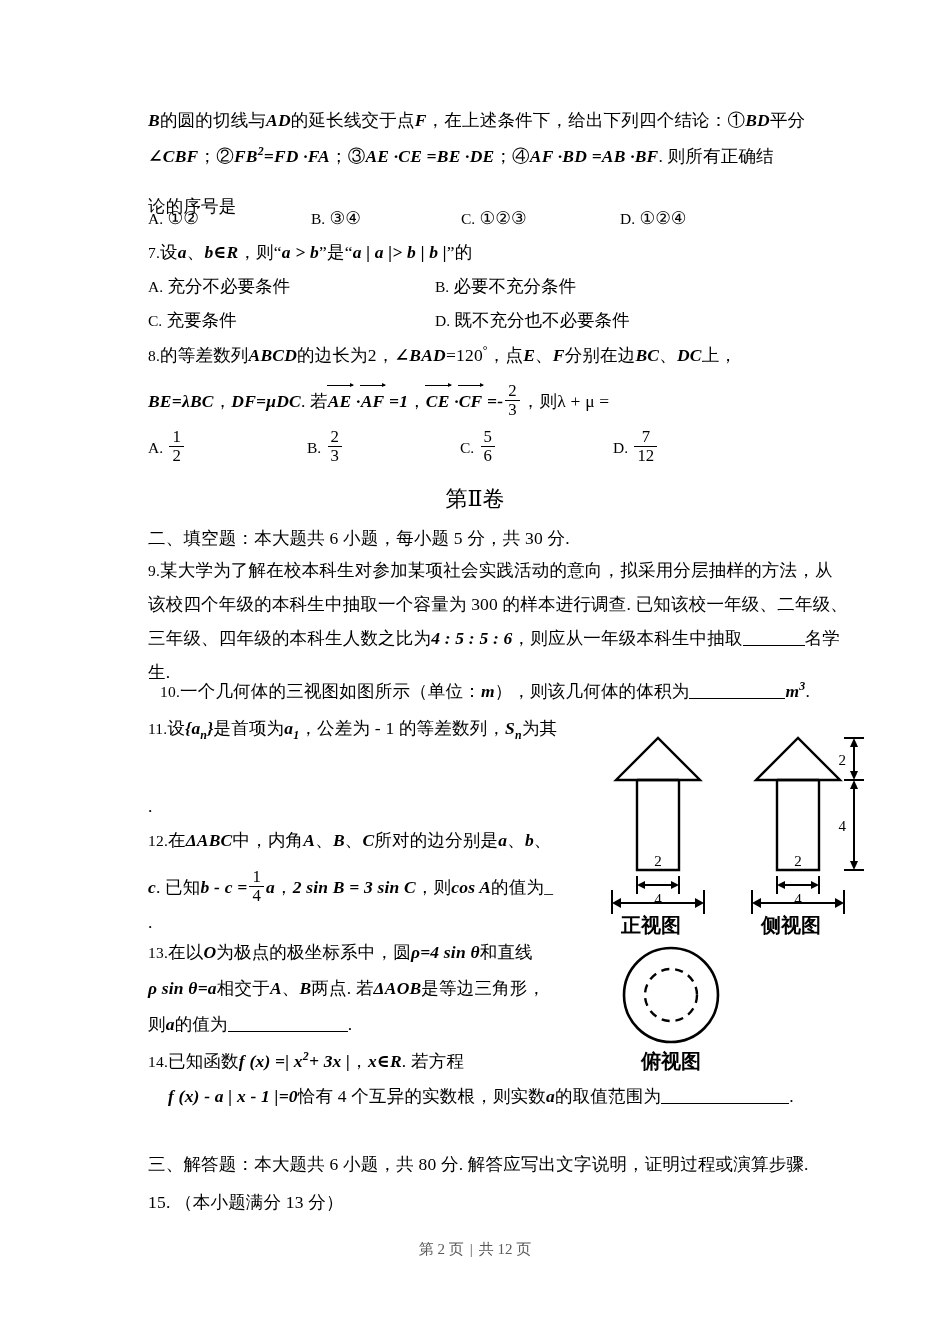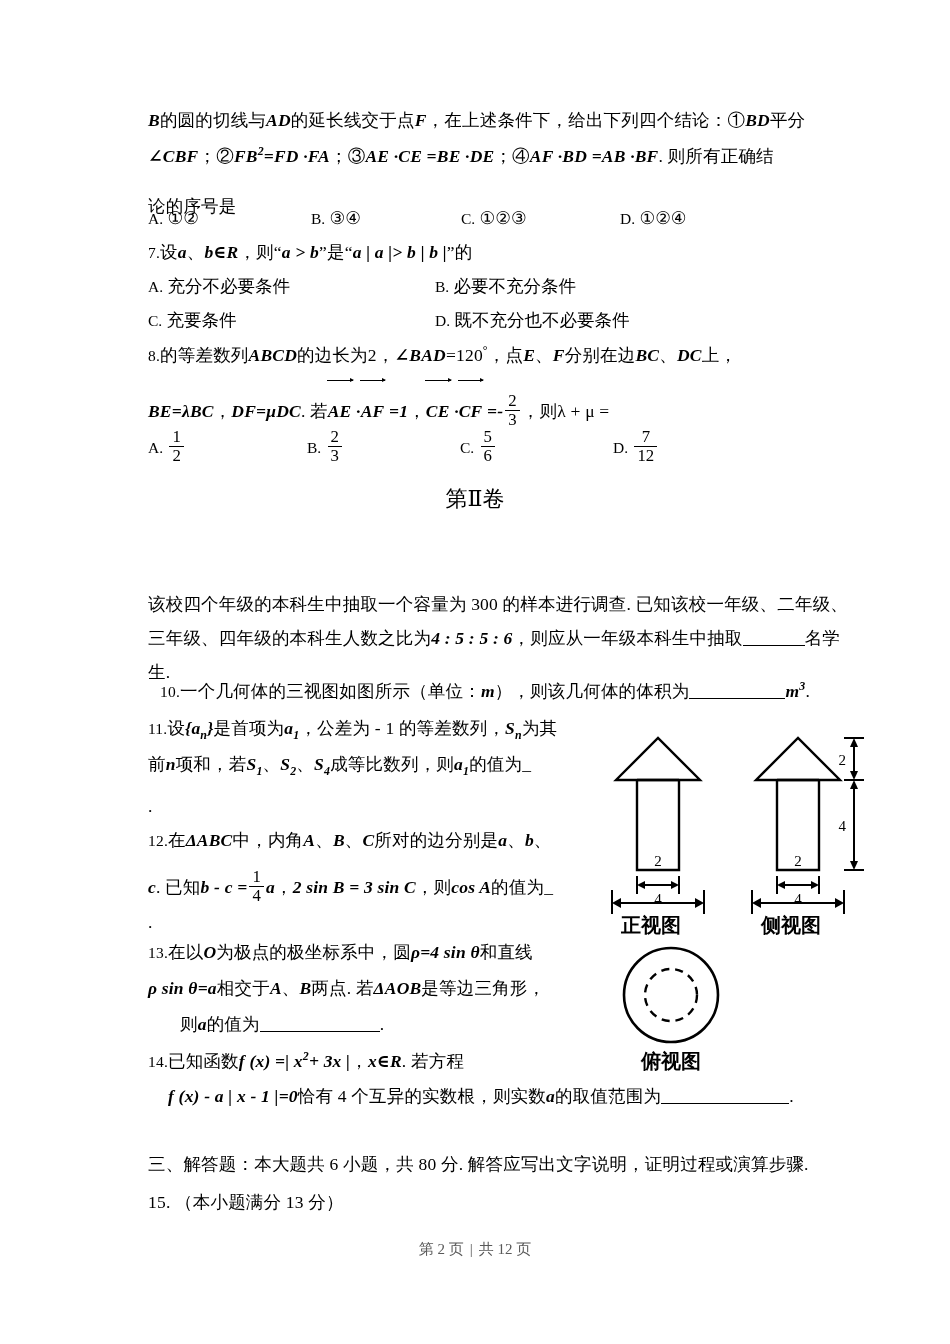--- a/index.html
+++ b/index.html
@@ -35,21 +35,21 @@
     vertical-align:-0.48em;
     text-align:center;
     font-size:0.96em;
     line-height:1.06;
     margin:0 2px;
   }
   .frac .num { display:block; padding:0 3px; }
   .frac .den { display:block; border-top:1.3px solid #000; padding:0 3px; }
 
   
-  .vec { position:relative; display:inline-block; padding-top:17px; }
+  .vec { position:relative; display:inline-block; padding-top:2px; }
   .vec::after {
     content:""; position:absolute; left:-1px; right:-1px; top:-2px;
     height:1.4px; background:#000;
   }
   .vec::before {
     content:""; position:absolute; right:-2px; top:-4px;
     border-left:4px solid #000; border-top:2.5px solid transparent;
     border-bottom:2.5px solid transparent;
   }
 
@@ -129,54 +129,55 @@
 
   <div style="position:absolute; left:148px; top:428px; width:700px; height:48px;">
     <span class="optfrac" style="left:0px;"><span class="small">A.</span> <span class="frac"><span class="num">1</span><span class="den">2</span></span></span>
     <span class="optfrac" style="left:159px;"><span class="small">B.</span> <span class="frac"><span class="num">2</span><span class="den">3</span></span></span>
     <span class="optfrac" style="left:312px;"><span class="small">C.</span> <span class="frac"><span class="num">5</span><span class="den">6</span></span></span>
     <span class="optfrac" style="left:465px;"><span class="small">D.</span> <span class="frac"><span class="num">7</span><span class="den">12</span></span></span>
   </div>
 
   <div class="center-title" style="top:484px;">第Ⅱ卷</div>
 
-
+  <div class="line" style="left:148px; top:526px;">二、填空题：本大题共 6 小题，每小题 5 分，共 30 分.</div>
+
+  <div class="line" style="left:148px; top:558px;">
+    <span class="small">9.</span><span>某大学为了解在校本科生对参加某项社会实践活动的意向，拟采用分层抽样的方法，从</span>
+  </div>
   <div class="line" style="left:148px; top:592px;">该校四个年级的本科生中抽取一个容量为 300 的样本进行调查. 已知该校一年级、二年级、</div>
   <div class="line" style="left:148px; top:626px;">
     <span>三年级、四年级的本科生人数之比为</span><span class="mib">4 : 5 : 5 : 6</span><span>，则应从一年级本科生中抽取</span><span class="blank-s"></span><span>名学</span>
   </div>
   <div class="line" style="left:148px; top:660px;">生.</div>
 
   <div class="line" style="left:160px; top:678px;">
     <span class="small">10.</span><span>一个几何体的三视图如图所示（单位：</span><span class="mib">m</span><span>），则该几何体的体积为</span><span class="blank-m"></span><span class="mib">m</span><span class="sup mib">3</span><span>.</span>
   </div>
 
   <div class="line" style="left:148px; top:716px;">
     <span class="small">11.</span><span>设</span><span class="mib">{a</span><span class="sub mib">n</span><span class="mib">}</span><span>是首项为</span><span class="mib">a</span><span class="sub mib">1</span><span>，公差为 - 1 的等差数列，</span><span class="mib">S</span><span class="sub mib">n</span><span>为其</span>
   </div>
-  <div class="line" style="left:148px; top:752px;">
-    <span>前</span><span class="mib">n</span><span>项和，若</span><span class="mib">S</span><span class="sub mib">1</span><span>、</span><span class="mib">S</span><span class="sub mib">2</span><span>、</span><span class="mib">S</span><span class="sub mib">4</span><span>成等比数列，则</span><span class="mib">a</span><span class="sub mib">1</span><span>的值为_</span>
-  </div>
   <div class="line" style="left:148px; top:794px;">.</div>
 
   <div class="line" style="left:148px; top:828px;">
     <span class="small">12.</span><span>在</span><span class="mib">ΔABC</span><span>中，内角</span><span class="mib">A</span><span>、</span><span class="mib">B</span><span>、</span><span class="mib">C</span><span>所对的边分别是</span><span class="mib">a</span><span>、</span><span class="mib">b</span><span>、</span>
   </div>
   <div class="line" style="left:148px; top:868px;">
     <span class="mib">c</span><span>. 已知</span><span class="mib">b - c =</span><span class="frac"><span class="num">1</span><span class="den">4</span></span><span class="mib">a</span><span>，</span><span class="mib">2 sin B = 3 sin C</span><span>，则</span><span class="mib">cos A</span><span>的值为_</span>
   </div>
   <div class="line" style="left:148px; top:910px;">.</div>
 
   <div class="line" style="left:148px; top:940px;">
     <span class="small">13.</span><span>在以</span><span class="mib">O</span><span>为极点的极坐标系中，圆</span><span class="mi">ρ</span><span class="mib">=4 sin θ</span><span>和直线</span>
   </div>
   <div class="line" style="left:148px; top:976px;">
     <span class="mi">ρ sin θ</span><span class="mib">=a</span><span>相交于</span><span class="mib">A</span><span>、</span><span class="mib">B</span><span>两点. 若</span><span class="mib">ΔAOB</span><span>是等边三角形，</span>
   </div>
-  <div class="line" style="left:148px; top:1012px;margin-left:32px;">
+  <div class="line" style="left:148px; top:1012px;">
     <span>则</span><span class="mib">a</span><span>的值为</span><span class="blank-l"></span><span>.</span>
   </div>
 
   <div class="line" style="left:148px; top:1048px;">
     <span class="small">14.</span><span>已知函数</span><span class="mib">f (x) =| x</span><span class="sup mib">2</span><span class="mib">+ 3x |</span><span>，</span><span class="mib">x∈R</span><span>. 若方程</span>
   </div>
   <div class="line body-col" style="left:168px; top:1084px;">
     <span class="mib">f (x) - a | x - 1 |=0</span><span>恰有 4 个互异的实数根，则实数</span><span class="mib">a</span><span>的取值范围为</span><span class="blank-xl"></span><span>.</span>
   </div>
 

